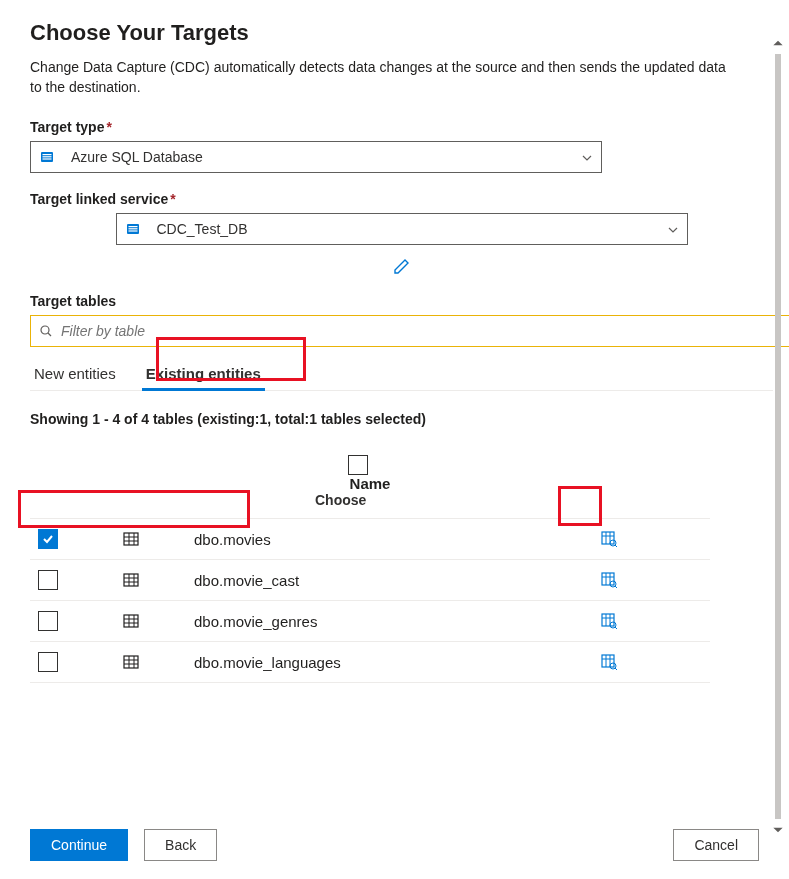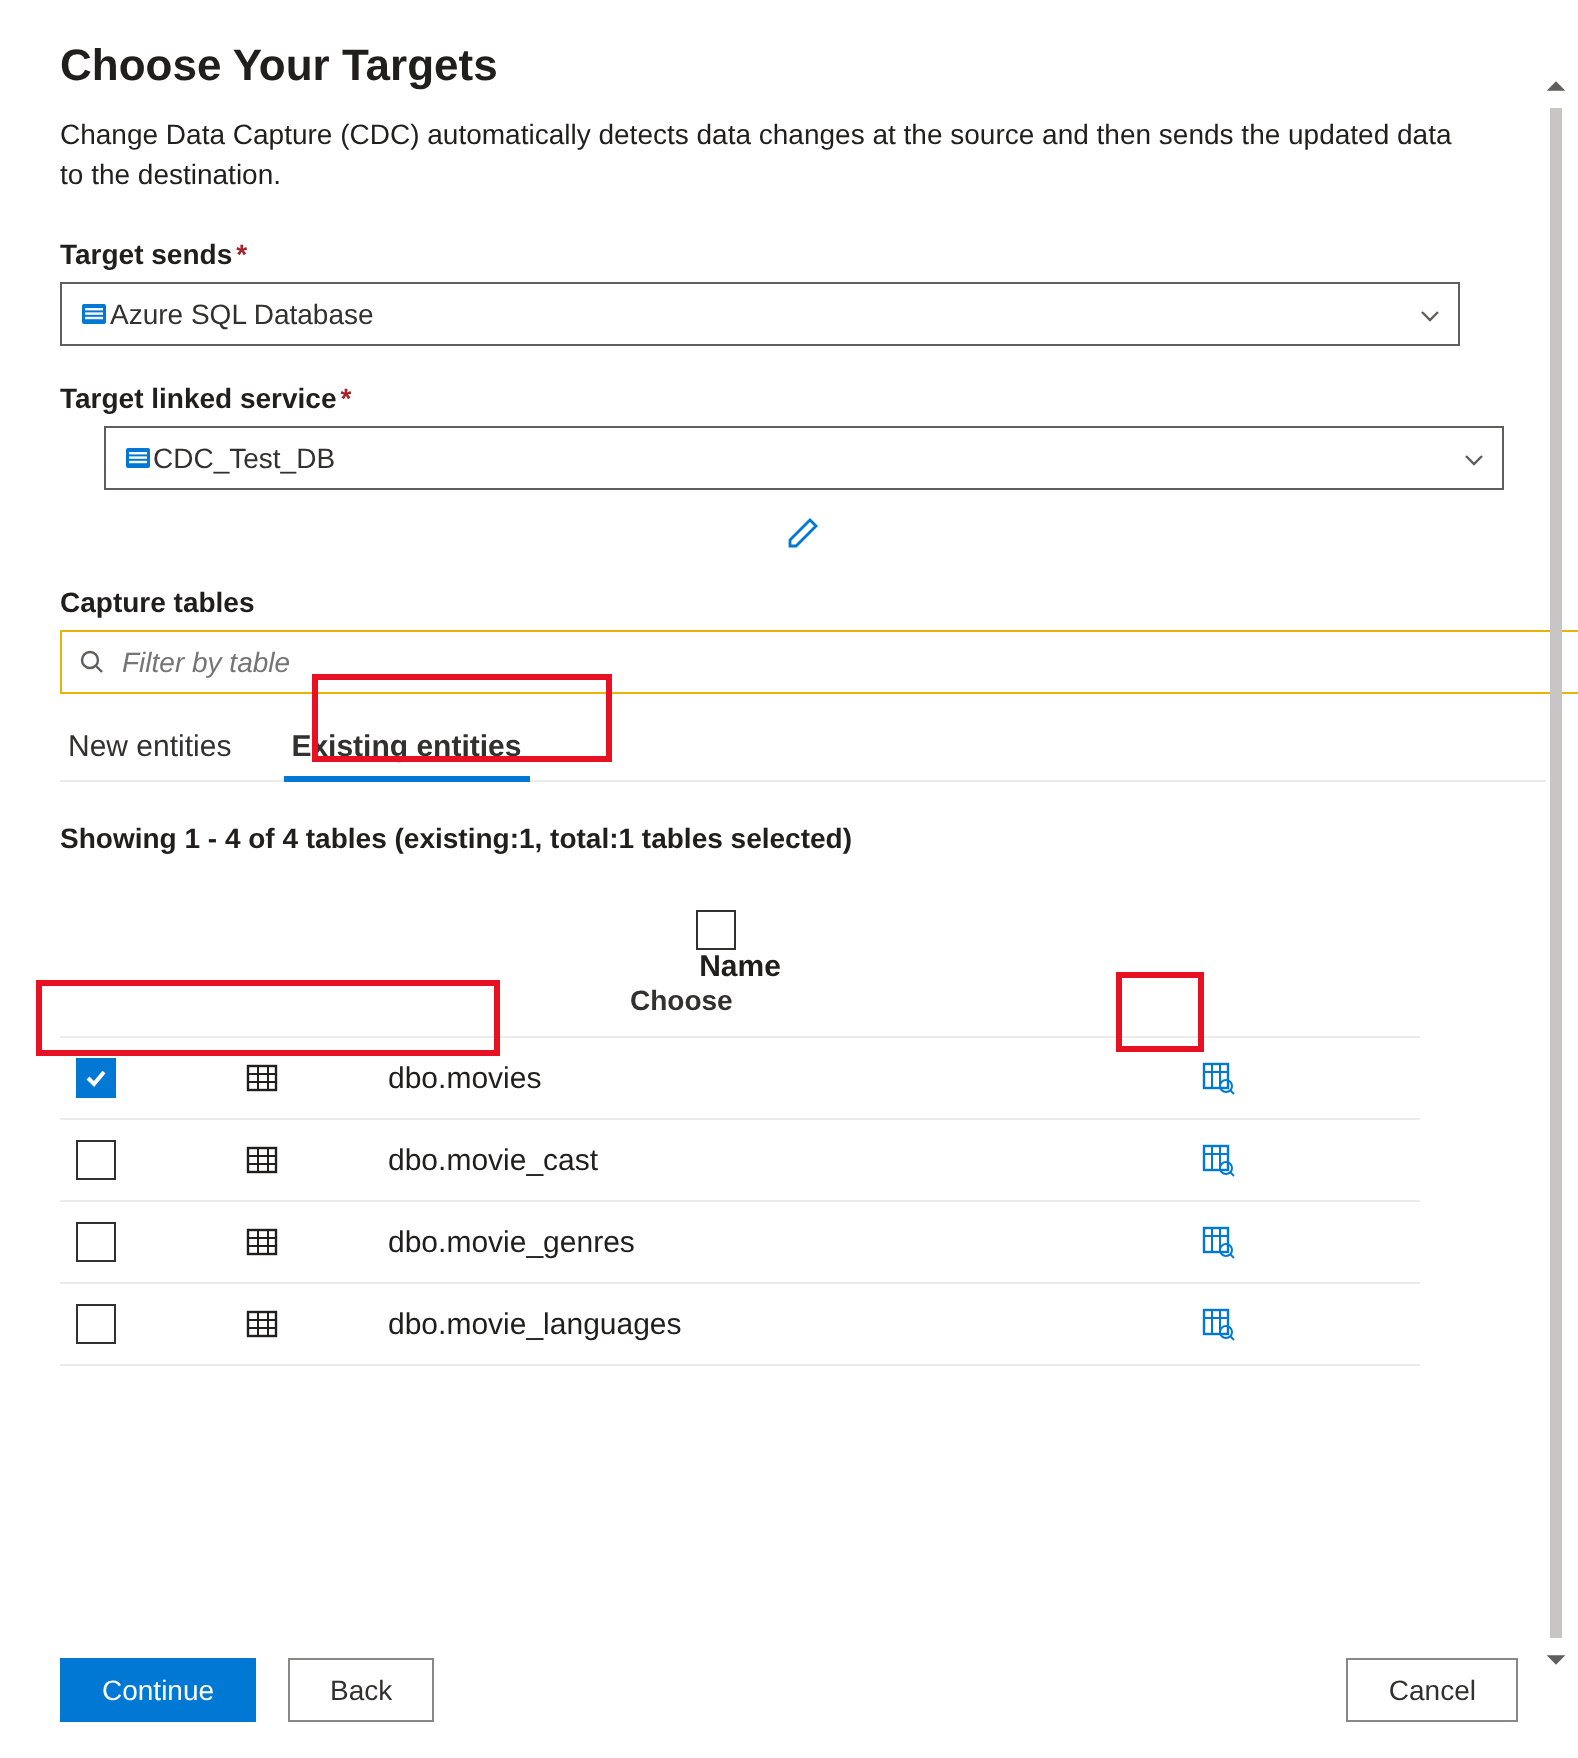--- a/index.html
+++ b/index.html
@@ -42,23 +42,23 @@
       display: block;
     }
     .required { color: #a4262c; margin-left: 2px; }
     .select-control {
       display: flex;
       align-items: center;
       border: 1px solid #605e5c;
       height: 32px;
       padding: 0 8px;
       background: #fff;
-      width: 700px;
+      width: 572px;
       cursor: pointer;
-      gap: 0;
+      gap: 16px;
     }
     .select-control .sql-icon {
       width: 16px; height: 16px;
       flex: 0 0 16px;
     }
     .select-control .value { flex: 1; font-size: 14px; color: #323130; }
     .select-control .chevron {
       width: 12px; height: 12px;
       color: #605e5c;
     }
@@ -195,21 +195,21 @@
   </style>
 </head>
 <body>
 
 <div class="main">
   <h2 class="page-title">Choose Your Targets</h2>
   <p class="description">Change Data Capture (CDC) automatically detects data changes at the source and then sends the updated data to the destination.</p>
 
   <div class="field-group">
     <label class="field-label">
-      <span>Target sends</span><span class="required">*</span>
+      <span>Target type</span><span class="required">*</span>
     </label>
     <div class="select-control">
       <span class="sql-icon">
         <svg viewBox="0 0 16 16">
             <rect x="2" y="3" width="12" height="10" rx="1" fill="#0078d4"></rect>
             <rect x="3.5" y="5" width="9" height="1.2" fill="#fff"></rect>
             <rect x="3.5" y="7.2" width="9" height="1.2" fill="#fff"></rect>
             <rect x="3.5" y="9.4" width="9" height="1.2" fill="#fff"></rect>
           </svg>
       </span>
@@ -245,21 +245,21 @@
       </div>
       <span class="edit-icon">
         <svg viewBox="0 0 18 18">
             <path d="M2 13 L12 3 L15 6 L5 16 L2 16 Z" fill="none" stroke="currentColor" stroke-width="1.4"></path>
           </svg>
       </span>
     </div>
   </div>
 
   <div class="field-group">
-    <label class="field-label">Capture tables</label>
+    <label class="field-label">Target tables</label>
     <div class="search-box">
       <svg viewBox="0 0 14 14">
           <circle cx="6" cy="6" r="4" fill="none" stroke="currentColor" stroke-width="1.2"></circle>
           <line x1="9" y1="9" x2="12" y2="12" stroke="currentColor" stroke-width="1.2"></line>
         </svg>
       <input class="search-input" placeholder="Filter by table" style="">
     </div>
     <div class="tabs">
       <div class="tab">New entities</div>
       <div class="tab active">Existing entities</div>

